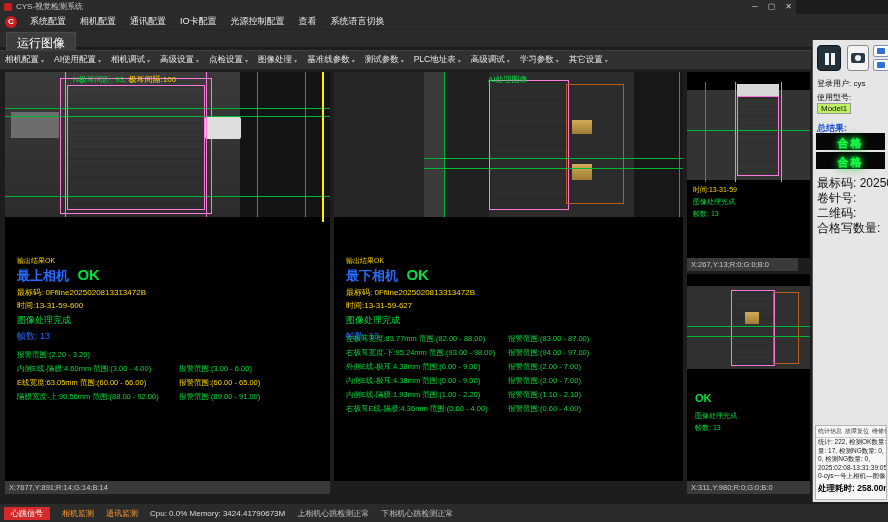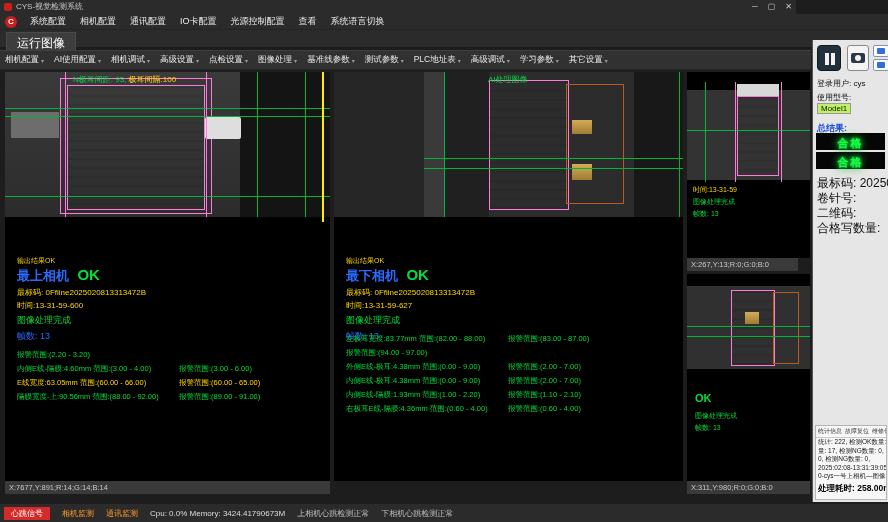--- a/index.html
+++ b/index.html
@@ -268,20 +268,21 @@
       <div class="meta-b">帧数: 13</div>
     </div>
     <div class="rows" style="top:260px;">
 
         <div class="mrow">
           <span class="l g">左极耳宽度:83.77mm 范围:(82.00 - 88.00)</span>
           <span class="r g">报警范围:(83.00 - 87.00)</span>
         </div>
 
         <div class="mrow">
+          <span class="l g">右极耳宽度-下:95.24mm 范围:(93.00 - 98.00)</span>
           <span class="r g">报警范围:(94.00 - 97.00)</span>
         </div>
 
         <div class="mrow">
           <span class="l g">外侧E线-极耳:4.38mm 范围:(0.00 - 9.00)</span>
           <span class="r g">报警范围:(2.00 - 7.00)</span>
         </div>
 
         <div class="mrow">
           <span class="l g">内侧E线-极耳:4.38mm 范围:(0.00 - 9.00)</span>

